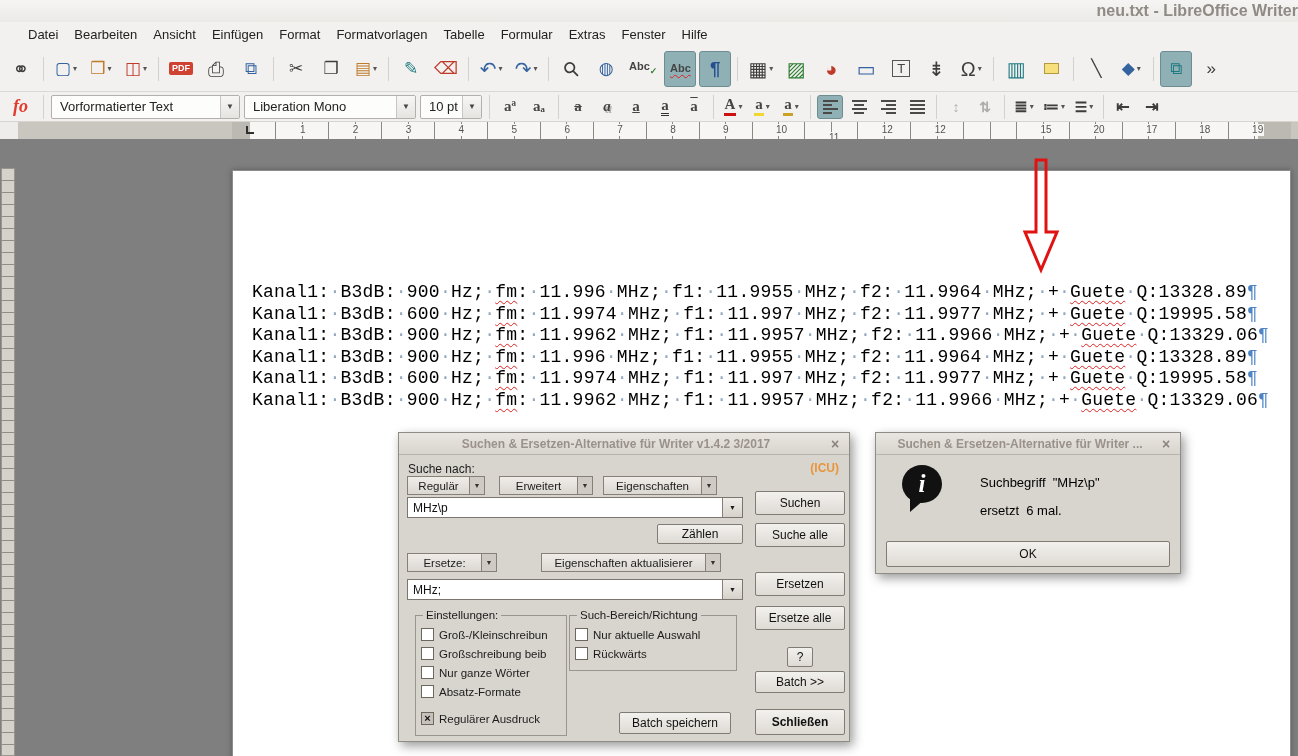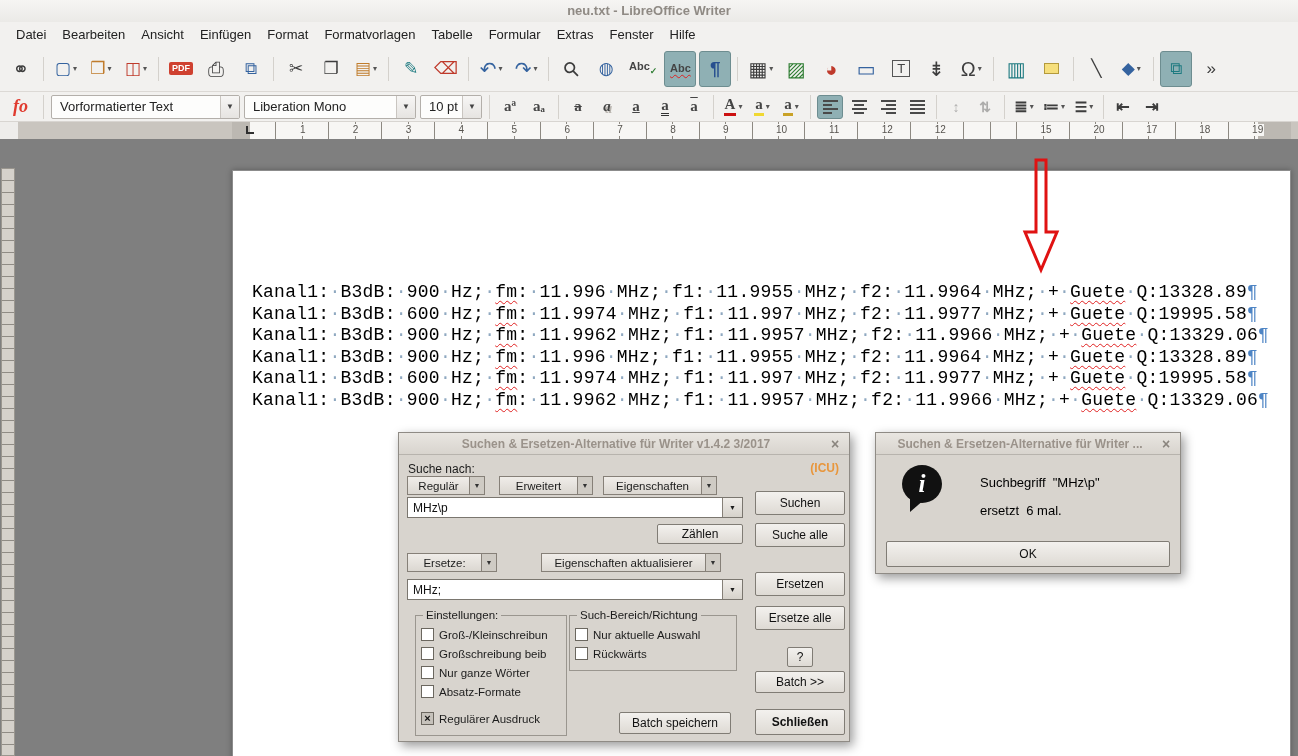--- a/index.html
+++ b/index.html
@@ -4,24 +4,24 @@
 <style>
   * { box-sizing: border-box; margin: 0; padding: 0; }
   html,body { width:1298px; height:756px; }
   body {
     position:relative; overflow:hidden;
     font-family:"Liberation Sans", sans-serif;
     background:#eeedeb; color:#1c1c1c;
   }
   
   .titlebar { position:absolute; top:0; left:0; right:0; height:22px;
-    background:linear-gradient(#f6f5f3,#ebeae7); text-align:center;
-    line-height:22px; font-size:13px; font-weight:bold; color:#8f8a84; }
+    background:linear-gradient(#f6f5f3,#ebeae7); text-align:right;
+    line-height:22px; font-size:16px; font-weight:bold; color:#8f8a84; }
   .menubar { position:absolute; top:22px; left:0; right:0; height:24px;
-    background:#f2f1ef; display:flex; align-items:center; padding-left:8px;
+    background:#f2f1ef; display:flex; align-items:center; padding-left:20px;
     font-size:13px; color:#222; }
   .menu-item { padding:3px 8px; border-radius:2px; white-space:nowrap; }
 
   .toolbar-main { position:absolute; top:46px; left:0; right:0; height:46px;
     background:#f2f1ef; border-bottom:1px solid #dcd9d5;
     display:flex; align-items:center; gap:3px; padding:0 5px; }
   .toolbar-format { position:absolute; top:92px; left:0; right:0; height:30px;
     background:#f2f1ef; border-bottom:1px solid #d8d5d1;
     display:flex; align-items:center; gap:4px; padding:0 5px; font-size:13px; }
 
@@ -414,21 +414,21 @@
       <span class="rnum" style="left: 280.9px;">1</span>
       <span class="rnum" style="left: 333.8px;">2</span>
       <span class="rnum" style="left: 386.7px;">3</span>
       <span class="rnum" style="left: 439.6px;">4</span>
       <span class="rnum" style="left: 492.5px;">5</span>
       <span class="rnum" style="left: 545.4px;">6</span>
       <span class="rnum" style="left: 598.3px;">7</span>
       <span class="rnum" style="left: 651.2px;">8</span>
       <span class="rnum" style="left: 704.1px;">9</span>
       <span class="rnum" style="left: 757px;">10</span>
-      <span class="rnum" style="left: 809.9px;">11</span>
+      <span class="rnum" style="left: 809.9px; margin-top: 8px;">11</span>
       <span class="rnum" style="left: 862.8px;">12</span>
       <span class="rnum" style="left: 915.7px;">12</span>
       <span class="rnum" style="left: 968.6px; margin-top: 44px;">14</span>
       <span class="rnum" style="left: 1021.5px;">15</span>
       <span class="rnum" style="left: 1074.4px;">20</span>
       <span class="rnum" style="left: 1127.3px;">17</span>
       <span class="rnum" style="left: 1180.2px;">18</span>
       <span class="rnum" style="left: 1233.1px;">19</span>
     </div>
   <div class="tabmark"></div>

